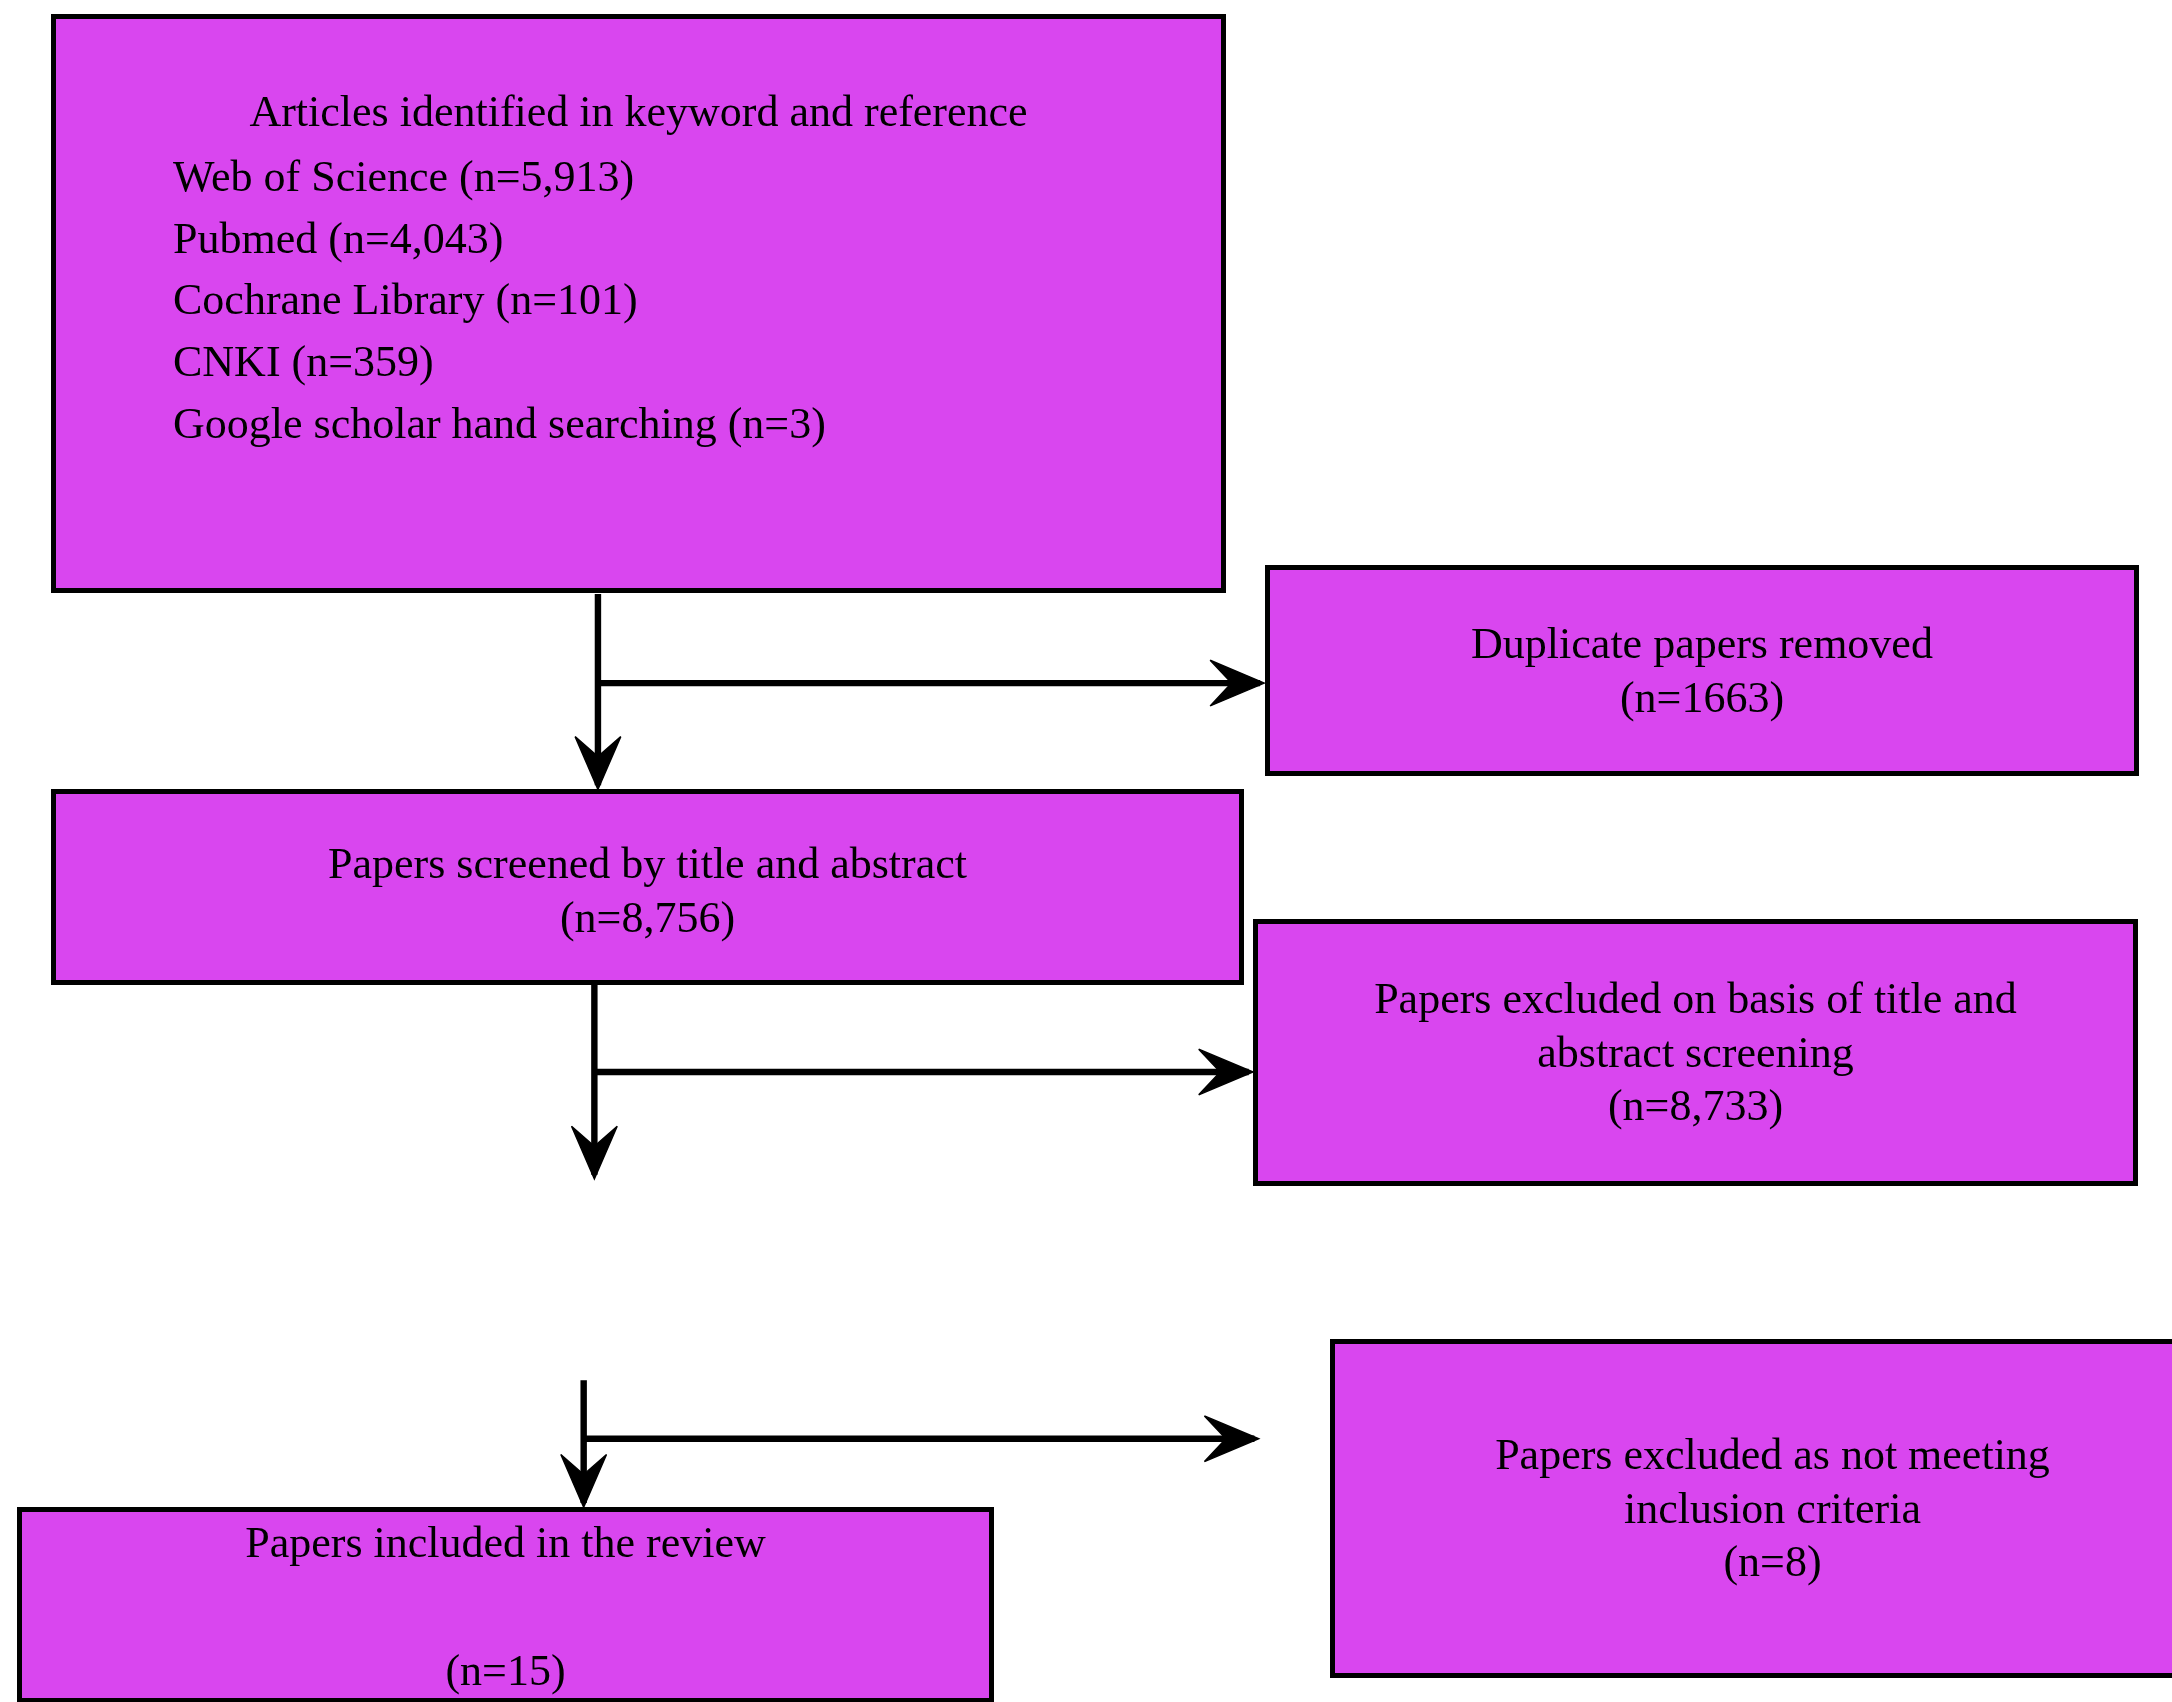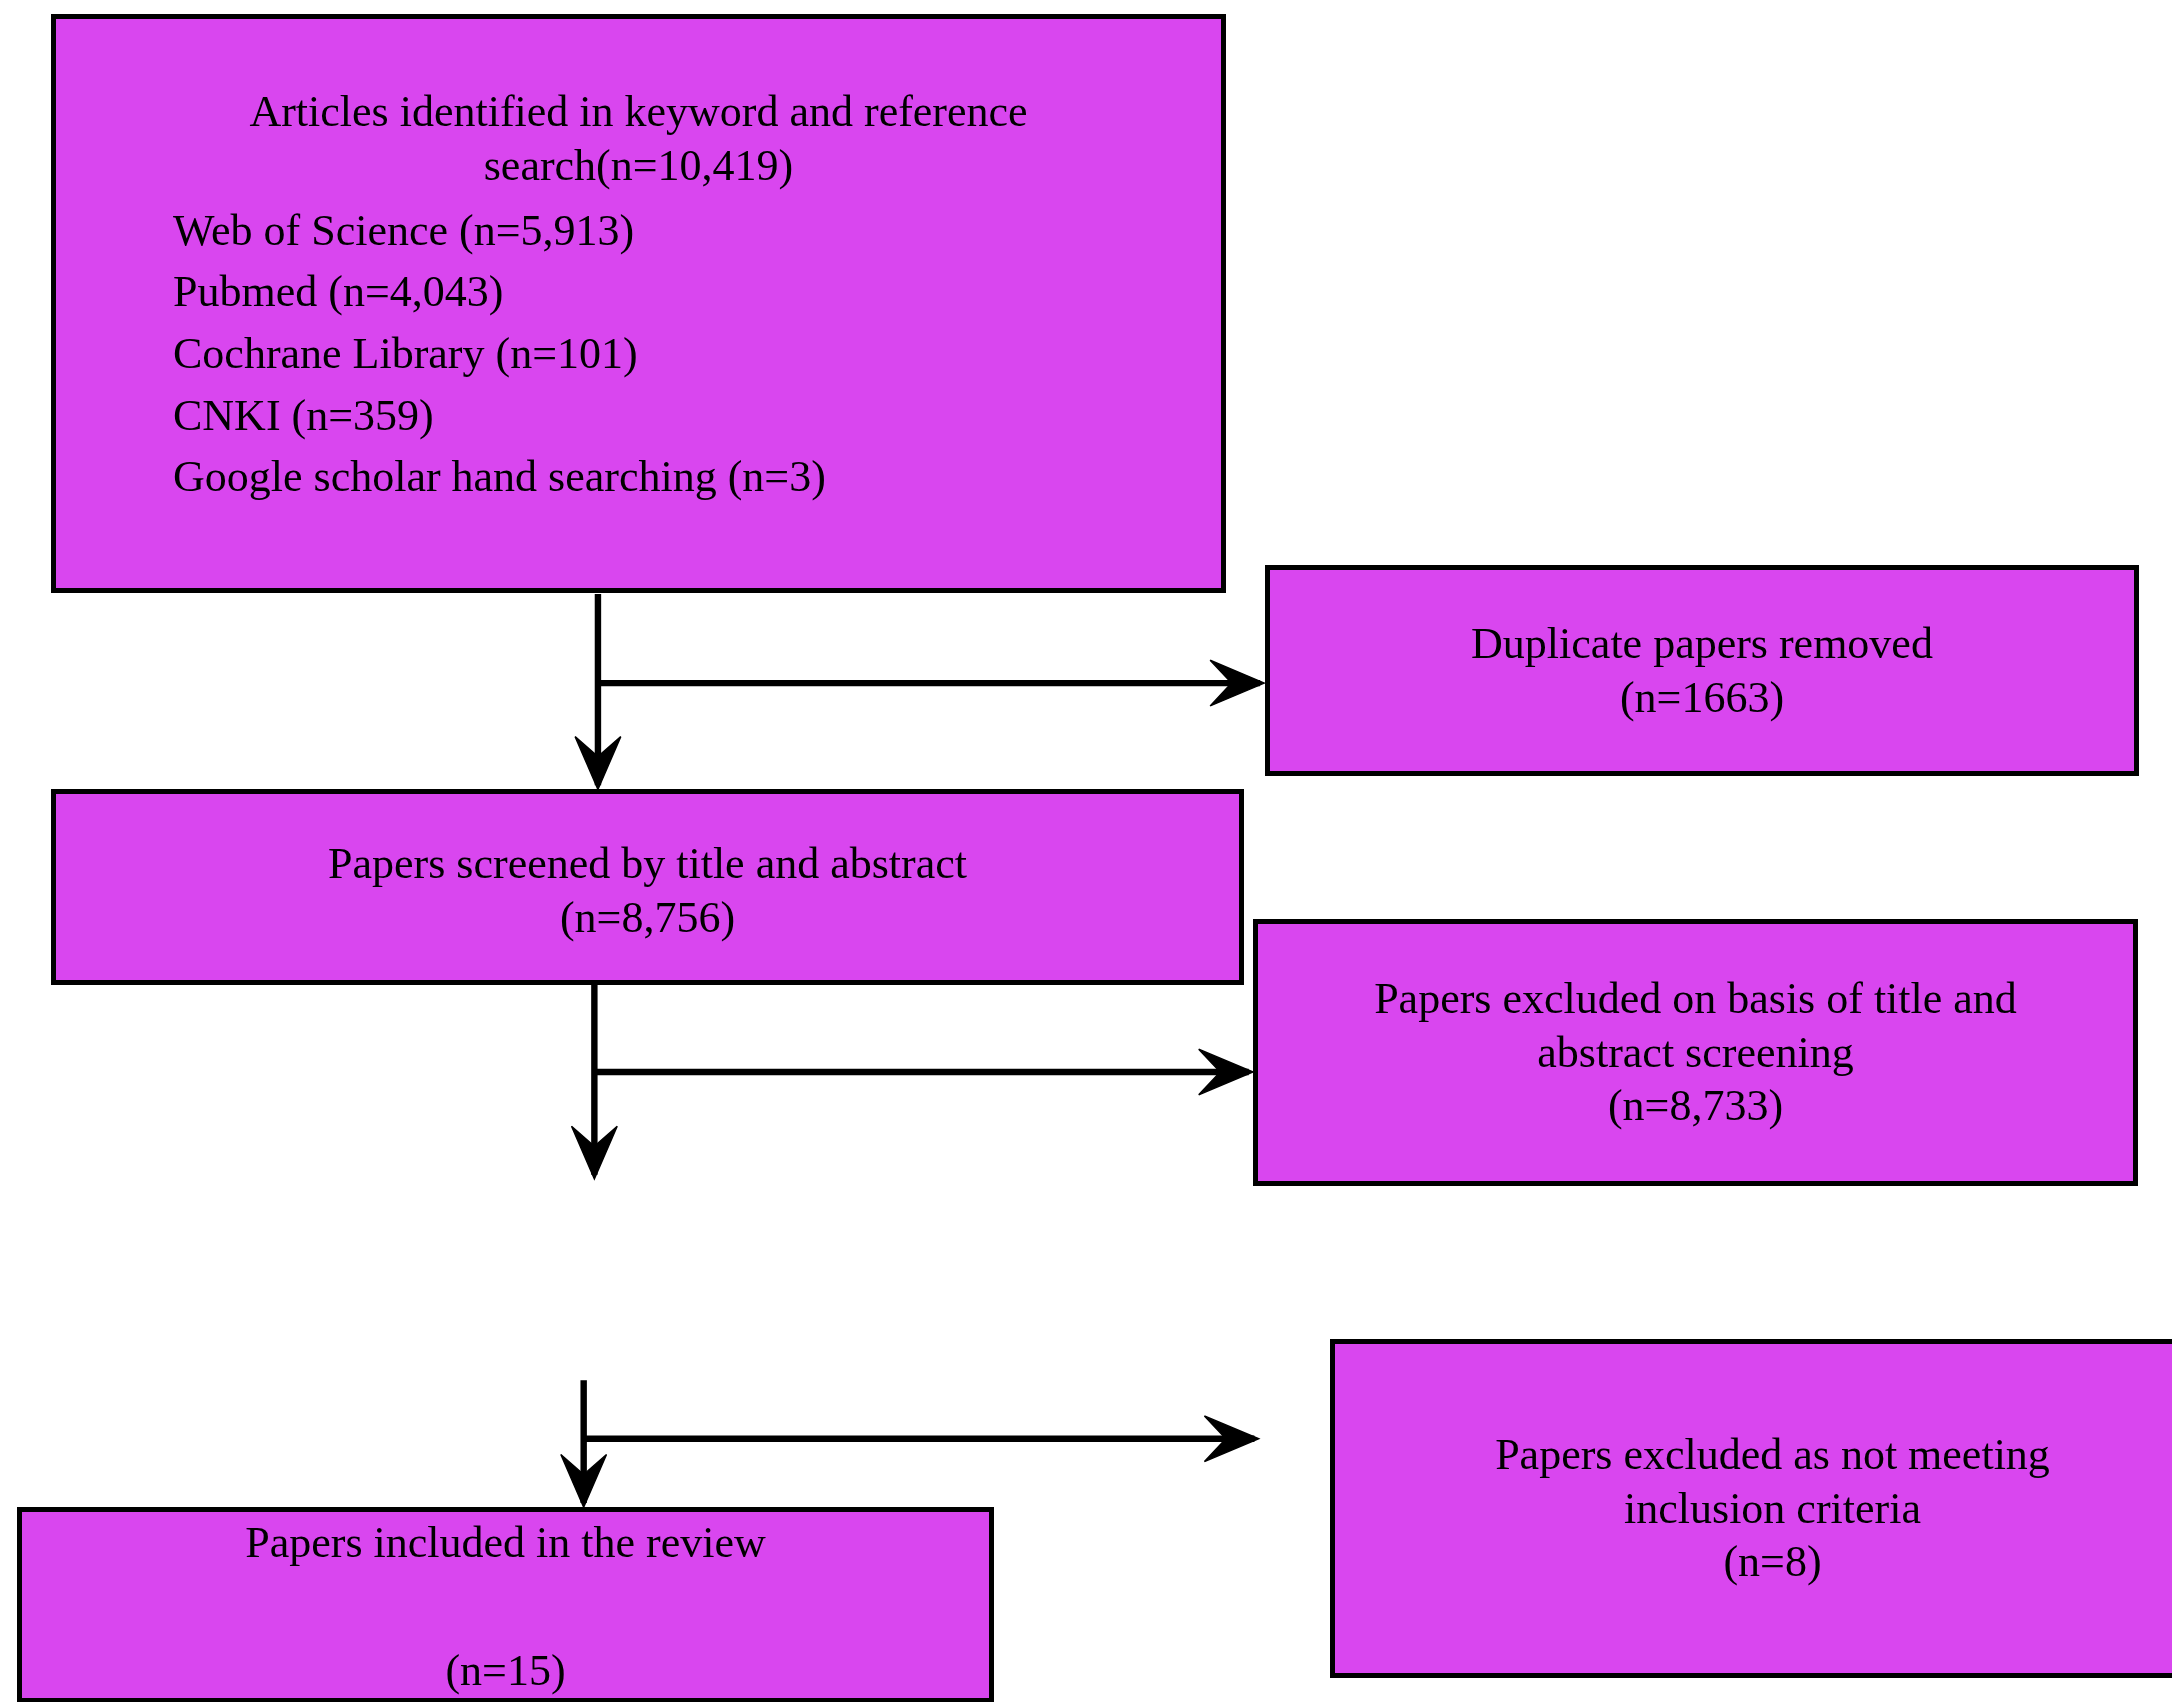--- a/index.html
+++ b/index.html
@@ -102,21 +102,20 @@
   #connectors line, #connectors path { stroke: #000000; }
 </style>
 </head>
 <body>
 
 <div id="page">
 
   <div class="box" id="box-identification">
     <div class="centered-head">
       <div class="line">Articles identified in keyword and reference</div>
-      <div class="line">search(n=10,419)</div>
     </div>
     <div class="lines-left db-list">
       <div class="line">Web of Science (n=5,913)</div>
       <div class="line">Pubmed (n=4,043)</div>
       <div class="line">Cochrane Library (n=101)</div>
       <div class="line">CNKI (n=359)</div>
       <div class="line">Google scholar hand searching (n=3)</div>
     </div>
   </div>
 

